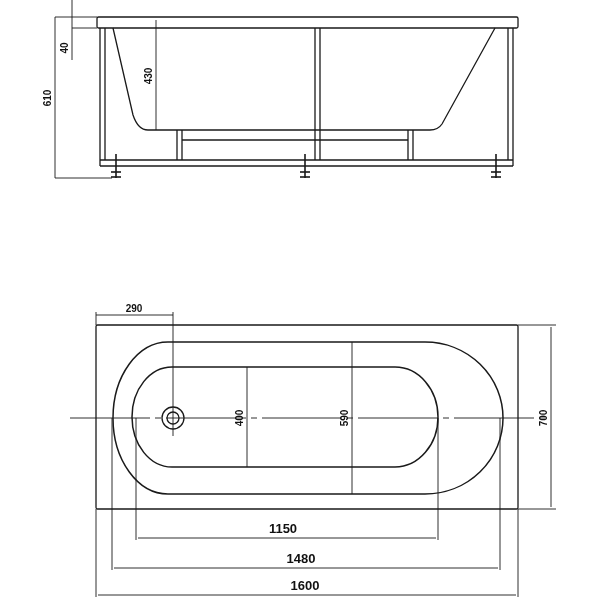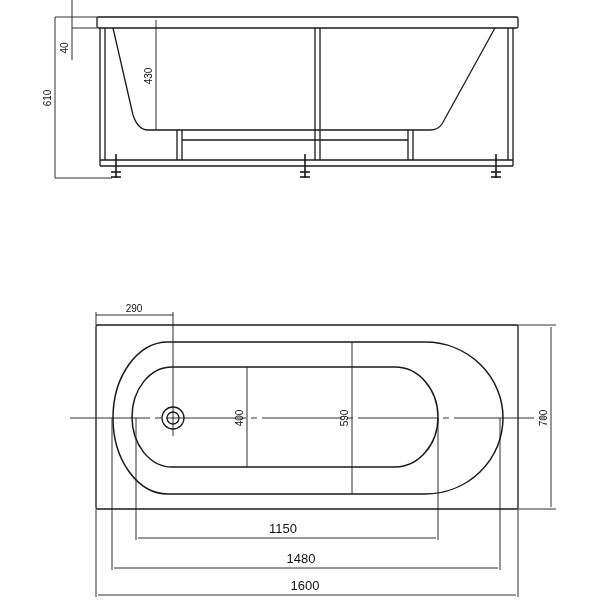--- a/index.html
+++ b/index.html
@@ -1,17 +1,17 @@
 <!DOCTYPE html>
 <html><head>
   <meta charset="utf-8">
   <style>
     html, body { margin: 0; padding: 0; background: #ffffff; }
     body { width: 600px; height: 600px; overflow: hidden; position: relative; }
-    #canvas { position: absolute; left: 0; top: 0; width: 600px; height: 600px; }
+    #canvas { position: absolute; left: 0; top: 0; width: 600px; height: 600px; font-weight: bold; }
     svg text { font-family: "Liberation Sans", sans-serif; fill: #111; }
     .dim-v { font-size: 10px; }
     .dim-h { font-size: 13px; }
   </style>
 </head>
 <body>
 
 <div id="canvas">
 <svg width="600" height="600" viewBox="0 0 600 600" xmlns="http://www.w3.org/2000/svg">
   <g stroke="#1a1a1a" fill="none" stroke-width="1.3">

